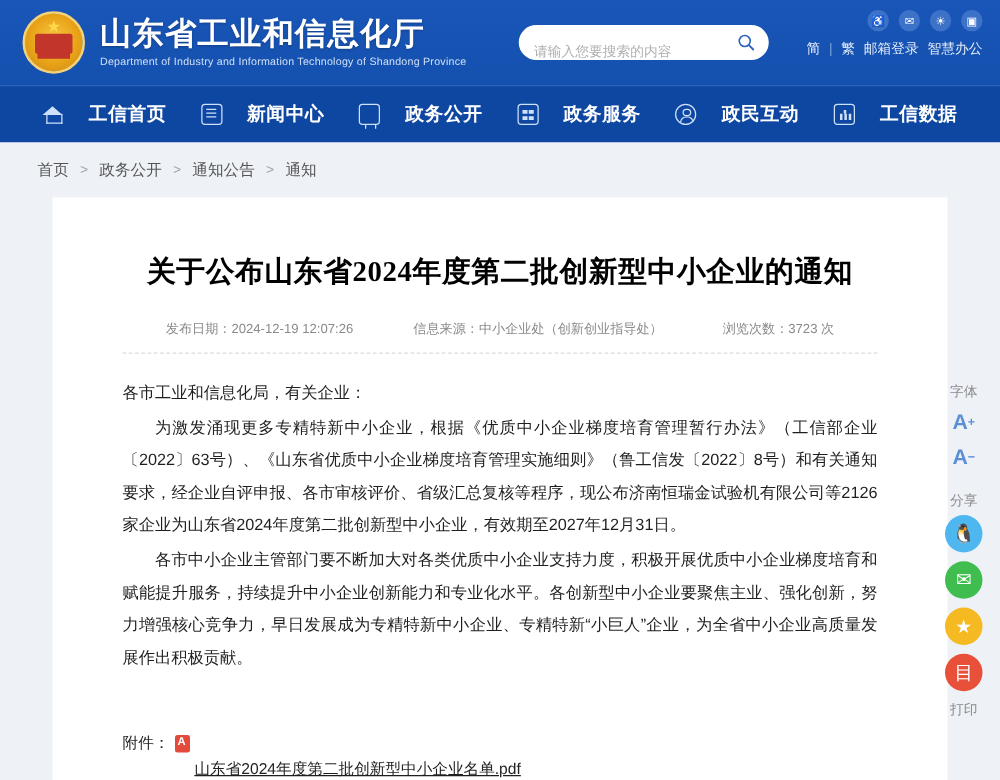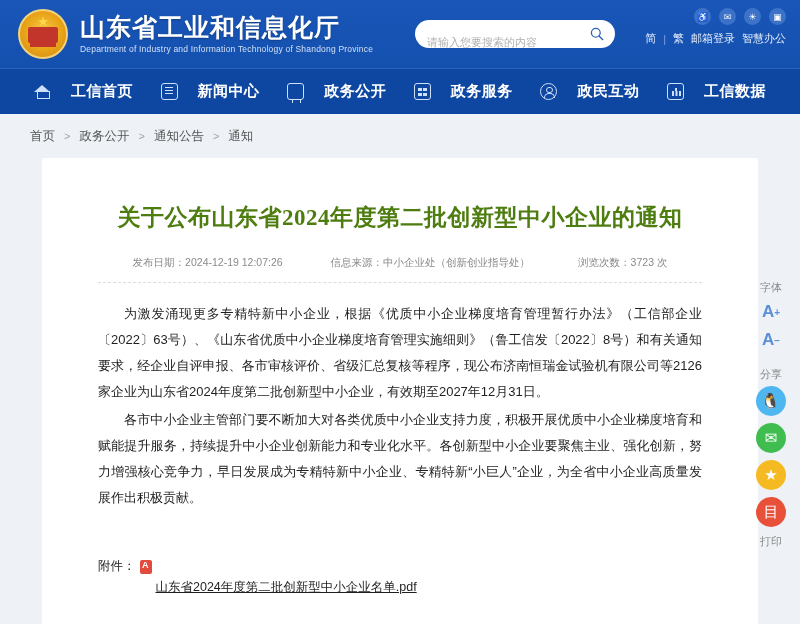--- a/index.html
+++ b/index.html
@@ -167,21 +167,21 @@
     margin: 0 42px;
     background: #fff;
     min-height: 466px;
     padding: 34px 56px 20px 56px;
     position: relative;
   }
   .art-title {
     text-align: center;
     font-size: 23px;
     font-weight: bold;
-    color: #4d7c0f;
+    color: #000000;
     letter-spacing: .5px;
     line-height: 1.4;
     margin: 10px 0 22px 0;
     font-family: "Liberation Serif", serif;
   }
   .meta {
     display: flex; justify-content: center; align-items: center;
     gap: 48px;
     font-size: 10.5px; color: #8a8a8a;
     padding-bottom: 12px;
@@ -221,21 +221,21 @@
     text-align: right;
     font-size: 13px;
     color: #1f1f1f;
     line-height: 2.0;
     padding-right: 40px;
   }
 
   
   .toolbar {
     position: absolute;
-    right: 6px; top: 280px;
+    right: 6px; top: 306px;
     width: 46px;
     display: flex; flex-direction: column; align-items: center;
     gap: 2px;
   }
   .tb-label { font-size: 11px; color: #8a8a8a; margin-bottom: 2px; }
   .tb-btn {
     width: 30px; height: 26px;
     display: flex; align-items: center; justify-content: center;
     color: #5b8fd6; font-size: 17px; font-weight: bold;
     cursor: pointer;
@@ -326,20 +326,21 @@
 <div class="card">
   <div class="art-title">关于公布山东省2024年度第二批创新型中小企业的通知</div>
 
   <div class="meta">
     <span><span>发布日期：</span><span>2024-12-19 12:07:26</span></span>
     <span><span>信息来源：</span><span>中小企业处（创新创业指导处）</span></span>
     <span><span>浏览次数：</span><span>3723</span>&nbsp;<span>次</span></span>
   </div>
 
   <div class="body">
+    <p>各市工业和信息化局，有关企业：</p>
     <p class="p-indent">为激发涌现更多专精特新中小企业，根据《优质中小企业梯度培育管理暂行办法》（工信部企业〔2022〕63号）、《山东省优质中小企业梯度培育管理实施细则》（鲁工信发〔2022〕8号）和有关通知要求，经企业自评申报、各市审核评价、省级汇总复核等程序，现公布济南恒瑞金试验机有限公司等2126家企业为山东省2024年度第二批创新型中小企业，有效期至2027年12月31日。</p>
     <p class="p-indent">各市中小企业主管部门要不断加大对各类优质中小企业支持力度，积极开展优质中小企业梯度培育和赋能提升服务，持续提升中小企业创新能力和专业化水平。各创新型中小企业要聚焦主业、强化创新，努力增强核心竞争力，早日发展成为专精特新中小企业、专精特新“小巨人”企业，为全省中小企业高质量发展作出积极贡献。</p>
   </div>
 
   <div class="attach">
     <span>附件：</span>
     <span class="pdf-icon"></span>
     <span class="fname">山东省2024年度第二批创新型中小企业名单.pdf</span>
   </div>
 

